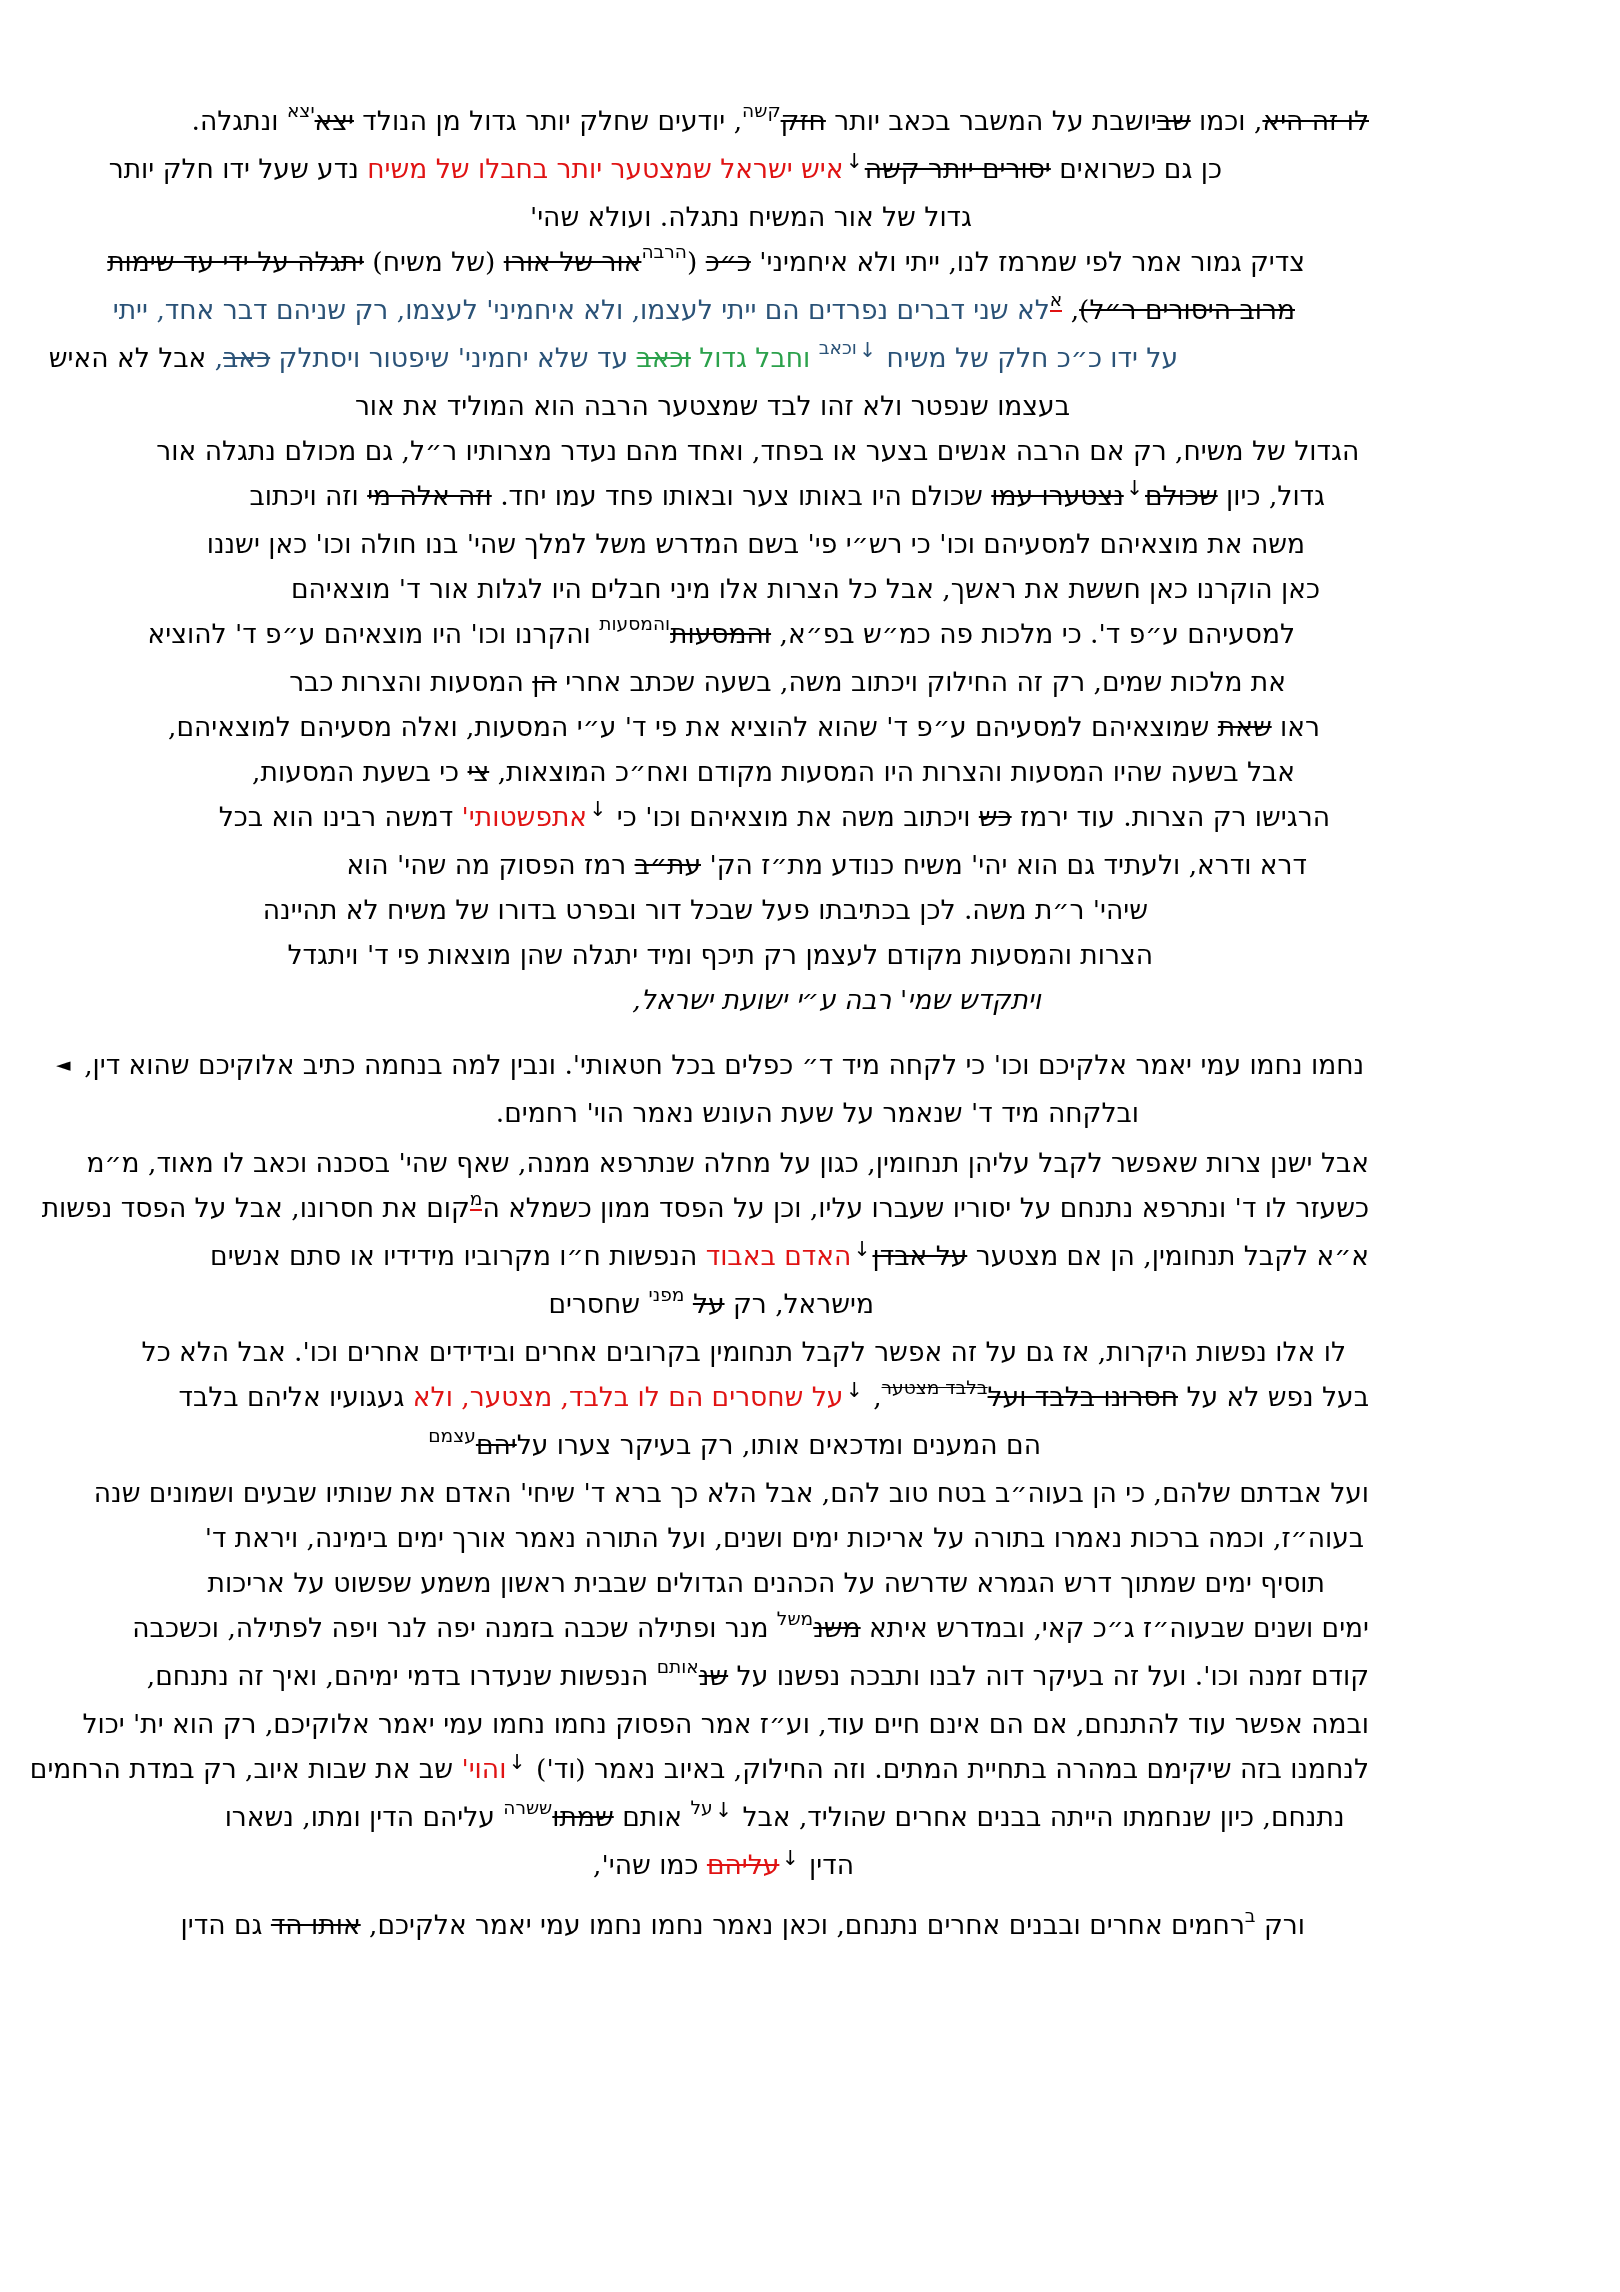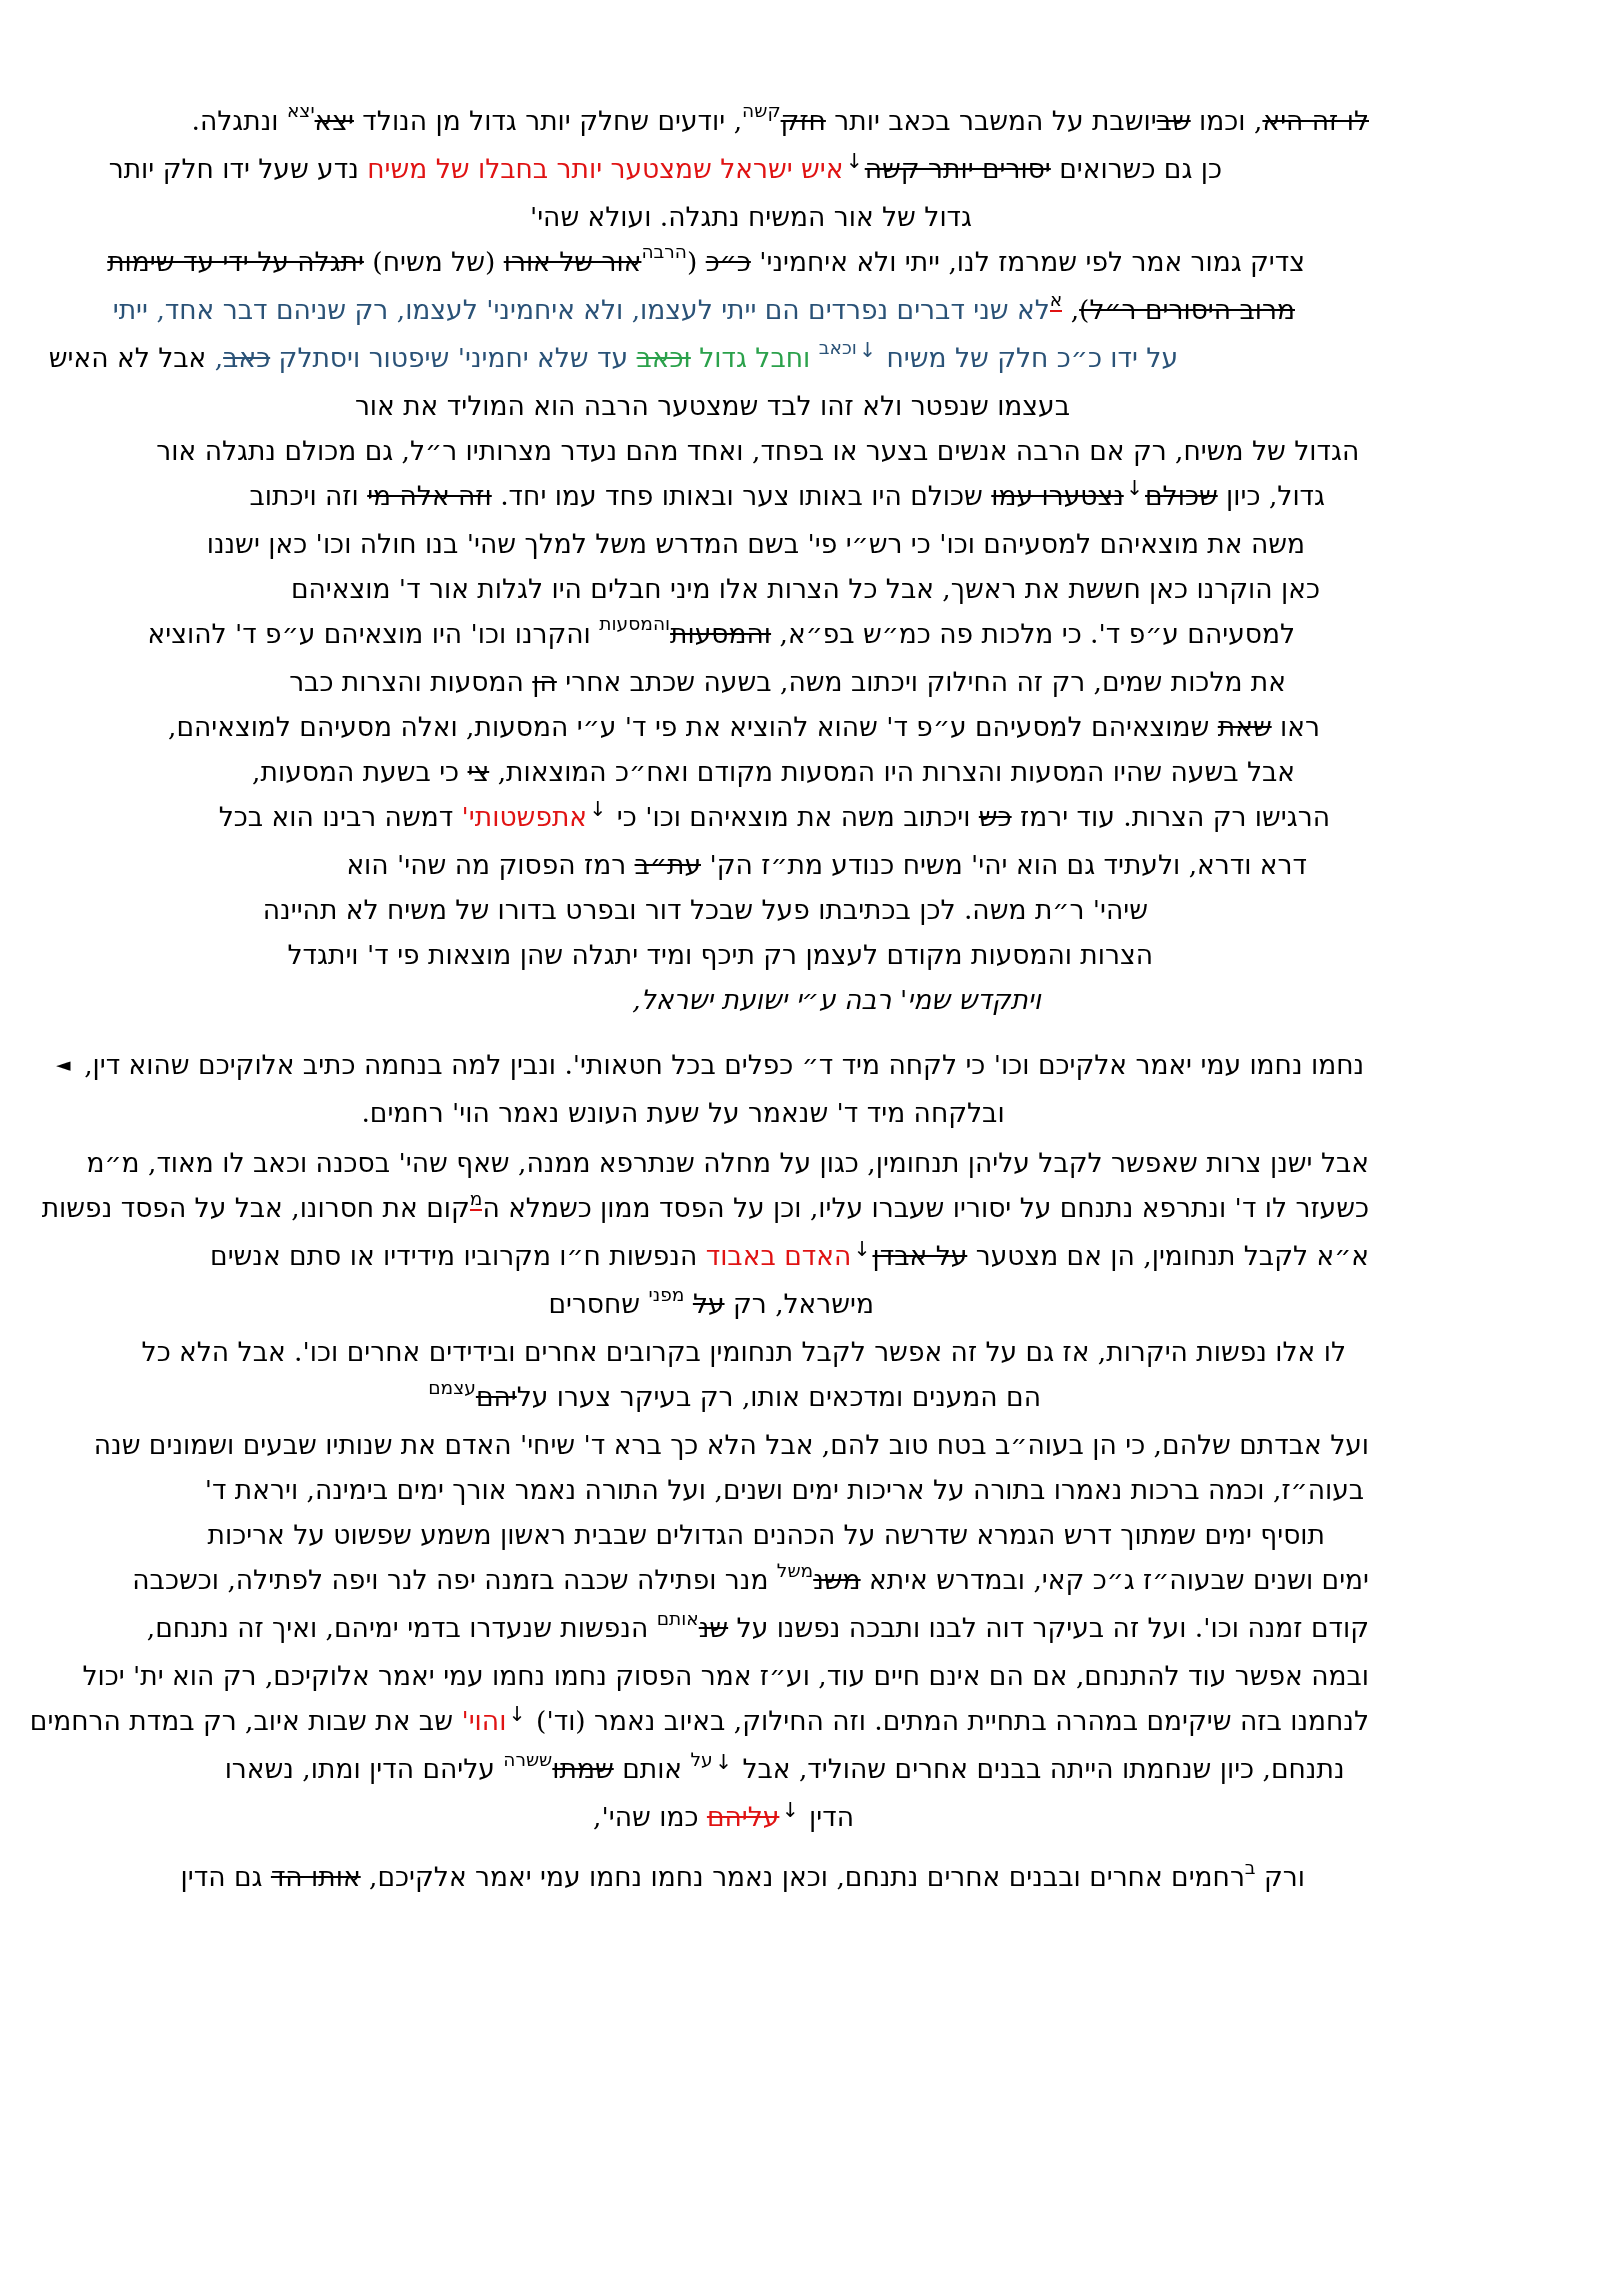--- a/index.html
+++ b/index.html
@@ -74,26 +74,27 @@
     <div class="line" style="margin-right: 74px;"><span class="sg-n">למסעיהם ע״פ ד'. כי מלכות פה כמ״ש בפ״א, </span><span class="sg-x">והמסעות</span><span class="sg-s">והמסעות</span><span class="sg-n"> והקרנו וכו' היו מוצאיהם ע״פ ד' להוציא</span></div>
     <div class="line" style="margin-right: 83px;"><span class="sg-n">את מלכות שמים, רק זה החילוק ויכתוב משה, בשעה שכתב אחרי </span><span class="sg-x">הן</span><span class="sg-n"> המסעות והצרות כבר</span></div>
     <div class="line" style="margin-right: 49px;"><span class="sg-n">ראו </span><span class="sg-x">שאת</span><span class="sg-n"> שמוצאיהם למסעיהם ע״פ ד' שהוא להוציא את פי ד' ע״י המסעות, ואלה מסעיהם למוצאיהם,</span></div>
     <div class="line" style="margin-right: 74px;"><span class="sg-n">אבל בשעה שהיו המסעות והצרות היו המסעות מקודם ואח״כ המוצאות, </span><span class="sg-x">צי</span><span class="sg-n"> כי בשעת המסעות,</span></div>
     <div class="line" style="margin-right: 39px;"><span class="sg-n">הרגישו רק הצרות. עוד ירמז </span><span class="sg-x">כש</span><span class="sg-n"> ויכתוב משה את מוצאיהם וכו' כי </span><span class="sg-a">↓</span><span class="sg-r">אתפשטותי'</span><span class="sg-n"> דמשה רבינו הוא בכל</span></div>
     <div class="line" style="margin-right: 62px;"><span class="sg-n">דרא ודרא, ולעתיד גם הוא יהי' משיח כנודע מת״ז הק' </span><span class="sg-x">עת״ב</span><span class="sg-n"> רמז הפסוק מה שהי' הוא</span></div>
     <div class="line" style="margin-right: 221px;"><span class="sg-n">שיהי' ר״ת משה. לכן בכתיבתו פעל שבכל דור ובפרט בדורו של משיח לא תהיינה</span></div>
     <div class="line" style="margin-right: 216px;"><span class="sg-n">הצרות והמסעות מקודם לעצמן רק תיכף ומיד יתגלה שהן מוצאות פי ד' ויתגדל</span></div>
     <div class="line" style="margin-right: 328px; font-style: italic;"><span class="sg-n">ויתקדש שמי' רבה ע״י ישועת ישראל,</span></div>
     <div class="line" style="margin-right: 4.9px; margin-top: 19.6px;"><span class="sg-n">נחמו נחמו עמי יאמר אלקיכם וכו' כי לקחה מיד ד״ כפלים בכל חטאותי'. ונבין למה בנחמה כתיב אלוקיכם שהוא דין,</span><span class="sg-tri">◄</span></div>
-    <div class="line" style="margin-right: 230px; text-align: center;"><span class="sg-n">ובלקחה מיד ד' שנאמר על שעת העונש נאמר הוי' רחמים.</span></div>
+    <div class="line" style="margin-right: 230px;"><span class="sg-n">ובלקחה מיד ד' שנאמר על שעת העונש נאמר הוי' רחמים.</span></div>
     <div class="line" style="margin-top: 5.9px;"><span class="sg-n">אבל ישנן צרות שאפשר לקבל עליהן תנחומין, כגון על מחלה שנתרפא ממנה, שאף שהי' בסכנה וכאב לו מאוד, מ״מ</span></div>
     <div class="line"><span class="sg-n">כשעזר לו ד' ונתרפא נתנחם על יסוריו שעברו עליו, וכן על הפסד ממון כשמלא ה</span><span class="sg-su">מ</span><span class="sg-n">קום את חסרונו, אבל על הפסד נפשות</span></div>
     <div class="line"><span class="sg-n">א״א לקבל תנחומין, הן אם מצטער </span><span class="sg-x">על אבדן</span><span class="sg-a">↓</span><span class="sg-r">האדם באבוד</span><span class="sg-n"> הנפשות ח״ו מקרוביו מידידיו או סתם אנשים</span></div>
     <div class="line" style="margin-right: 495px;"><span class="sg-n">מישראל, רק </span><span class="sg-x">על</span><span class="sg-n"> </span><span class="sg-s">מפני</span><span class="sg-n"> שחסרים</span></div>
     <div class="line" style="margin-right: 23px; text-align: center;"><span class="sg-n">לו אלו נפשות היקרות, אז גם על זה אפשר לקבל תנחומין בקרובים אחרים ובידידים אחרים וכו'. אבל הלא כל</span></div>
+    <div class="line"><span class="sg-n">בעל נפש לא על </span><span class="sg-x">חסרונו בלבד ועל</span><span class="sg-sx">בלבד מצטער</span><span class="sg-n">, </span><span class="sg-a">↓</span><span class="sg-r">על שחסרים הם לו בלבד, מצטער, ולא</span><span class="sg-n"> געגועיו אליהם בלבד</span></div>
     <div class="line" style="margin-right: 328px;"><span class="sg-n">הם המענים ומדכאים אותו, רק בעיקר צערו על</span><span class="sg-x">יהם</span><span class="sg-s">עצמם</span></div>
     <div class="line"><span class="sg-n">ועל אבדתם שלהם, כי הן בעוה״ב בטח טוב להם, אבל הלא כך ברא ד' שיחי' האדם את שנותיו שבעים ושמונים שנה</span></div>
     <div class="line" style="margin-right: 4.9px; text-align: center;"><span class="sg-n">בעוה״ז, וכמה ברכות נאמרו בתורה על אריכות ימים ושנים, ועל התורה נאמר אורך ימים בימינה, ויראת ד'</span></div>
     <div class="line" style="margin-right: 44px;"><span class="sg-n">תוסיף ימים שמתוך דרש הגמרא שדרשה על הכהנים הגדולים שבבית ראשון משמע שפשוט על אריכות</span></div>
     <div class="line"><span class="sg-n">ימים ושנים שבעוה״ז ג״כ קאי, ובמדרש איתא </span><span class="sg-x">משנ</span><span class="sg-s">משל</span><span class="sg-n"> מנר ופתילה שכבה בזמנה יפה לנר ויפה לפתילה, וכשכבה</span></div>
     <div class="line"><span class="sg-n">קודם זמנה וכו'. ועל זה בעיקר דוה לבנו ותבכה נפשנו על </span><span class="sg-x">שנ</span><span class="sg-s">אותם</span><span class="sg-n"> הנפשות שנעדרו בדמי ימיהם, ואיך זה נתנחם,</span></div>
     <div class="line"><span class="sg-n">ובמה אפשר עוד להתנחם, אם הם אינם חיים עוד, וע״ז אמר הפסוק נחמו נחמו עמי יאמר אלוקיכם, רק הוא ית' יכול</span></div>
     <div class="line"><span class="sg-n">לנחמנו בזה שיקימם במהרה בתחיית המתים. וזה החילוק, באיוב נאמר (וד') </span><span class="sg-a">↓</span><span class="sg-r">והוי'</span><span class="sg-n"> שב את שבות איוב, רק במדת הרחמים</span></div>
     <div class="line" style="margin-right: 24.5px;"><span class="sg-n">נתנחם, כיון שנחמתו הייתה בבנים אחרים שהוליד, אבל </span><span class="sg-a">↓</span><span class="sg-s">על</span><span class="sg-n"> אותם </span><span class="sg-x">שמתו</span><span class="sg-s">ששרה</span><span class="sg-n"> עליהם הדין ומתו, נשארו</span></div>
     <div class="line" style="margin-right: 515px;"><span class="sg-n">הדין </span><span class="sg-a">↓</span><span class="sg-rx">עליהם</span><span class="sg-n"> כמו שהי',</span></div>

